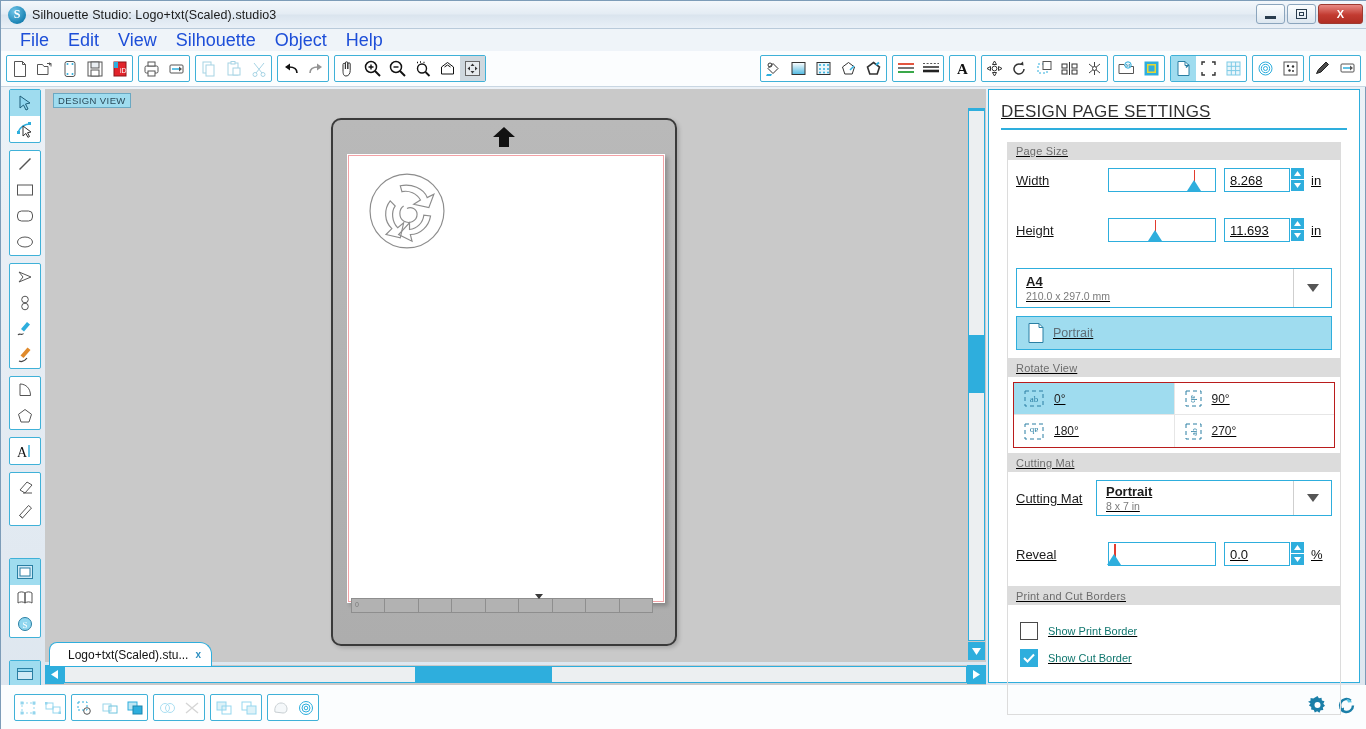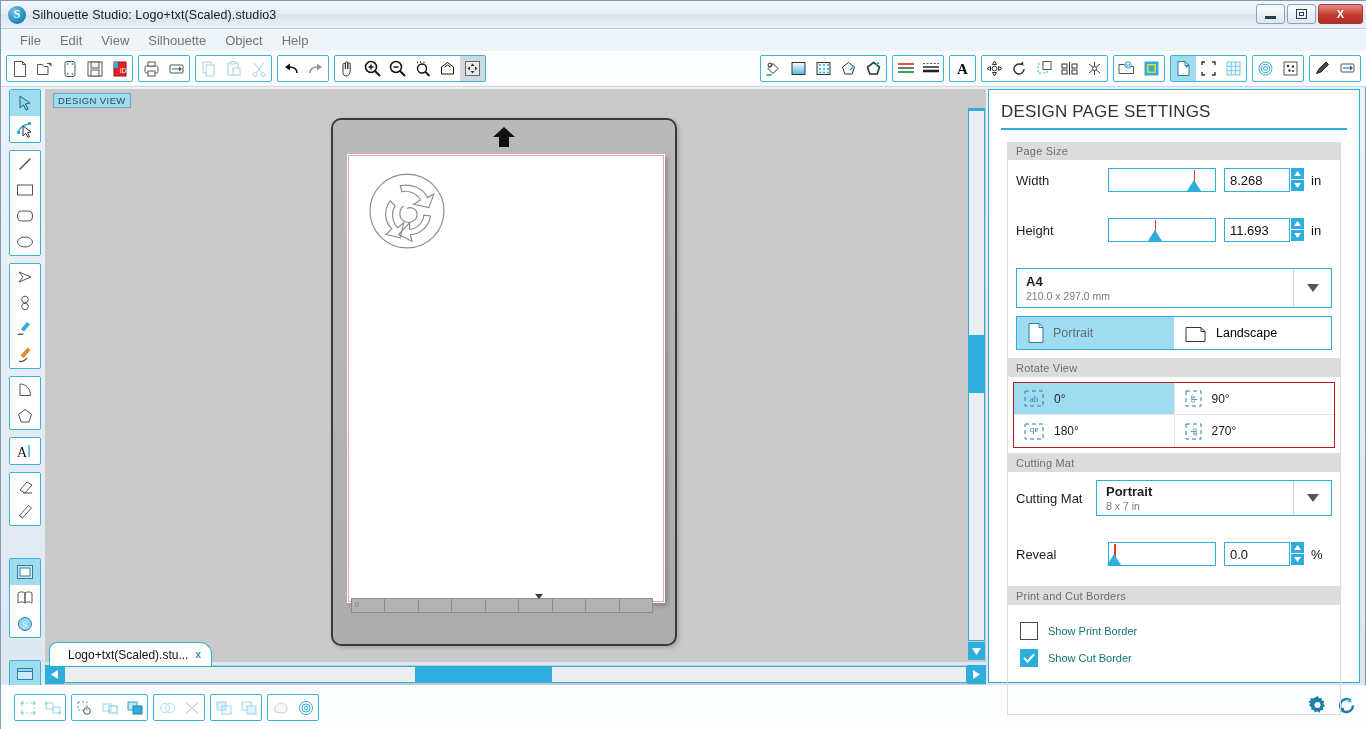--- a/index.html
+++ b/index.html
@@ -50,21 +50,21 @@
   .glyph-max { display:block; width:11px; height:10px; border:1.6px solid #2a3d4e; }
   .glyph-max i { display:block; width:5px; height:4px; border:1px solid #2a3d4e; margin:2px auto; }
 
   
   #menubar {
     position: absolute; left: 0; top: 28px; width: 1366px; height: 22px;
     background: #eff4f9;
     display: flex; align-items: center; padding-left: 10px; gap: 1px;
   }
   .menu-item {
-    font-size: 13px; color: #737373; padding: 3px 9px; border-radius: 2px;
+    font-size: 18px; color: #1d4ed8; padding: 3px 9px; border-radius: 2px;
     cursor: default;
   }
 
   
   #toolbar {
     position: absolute; left: 0; top: 50px; width: 1366px; height: 36px;
     background: #fbfdfe;
     border-bottom: 1px solid #c8d6e2;
     display: flex; align-items: center;
   }
@@ -204,21 +204,21 @@
     background: #fbfdfe; display: flex; align-items: center;
   }
   #bottom-right {
     position: absolute; right: 10px; top: 0; height: 45px;
     display: flex; align-items: center; gap: 8px;
   }
 
   
   #rightpanel {
     position: absolute; left: 987px; top: 88px; width: 372px; height: 594px;
-    background: #fff; border: 1px solid #2eaedd;
+    background: #fff; border: 1px solid #2eaedd; text-decoration: underline;
   }
   #panel-title {
     font-size: 17px; color: #333; letter-spacing: .2px;
     padding: 12px 0 6px 12px;
   }
   #panel-rule { height: 2px; background: #2eaedd; margin: 0 12px 12px 12px; }
   .section {
     margin: 0 18px 0 18px; border: 1px solid #dcdcdc; border-top: none;
   }
   .sechead {
@@ -1048,27 +1048,20 @@
           </div>
         </div>
 
         <div class="orient" style="margin-top:8px">
           <div class="sel">
             <svg width="18" height="22" viewBox="0 0 18 22">
                 <path d="M2 1.5h10l4 4v15H2z" fill="#fff" stroke="#2a7fa3"></path>
                 <path d="M12 1.5v4h4" fill="none" stroke="#2a7fa3"></path>
               </svg>
             <span>Portrait</span>
-          </div>
-          <div>
-            <svg width="24" height="19" viewBox="0 0 24 19">
-                <path d="M2 3.5h15l4 4v10H2z" fill="#fff" stroke="#333"></path>
-                <path d="M17 3.5v4h4" fill="none" stroke="#333"></path>
-              </svg>
-            <span>Landscape</span>
           </div>
         </div>
       </div>
     </div>
 
     <div class="section" style="border-top:none">
       <div class="sechead">Rotate View</div>
       <div class="secbody" style="padding:5px 5px">
         <div class="rotgrid">
           <div class="rr">

